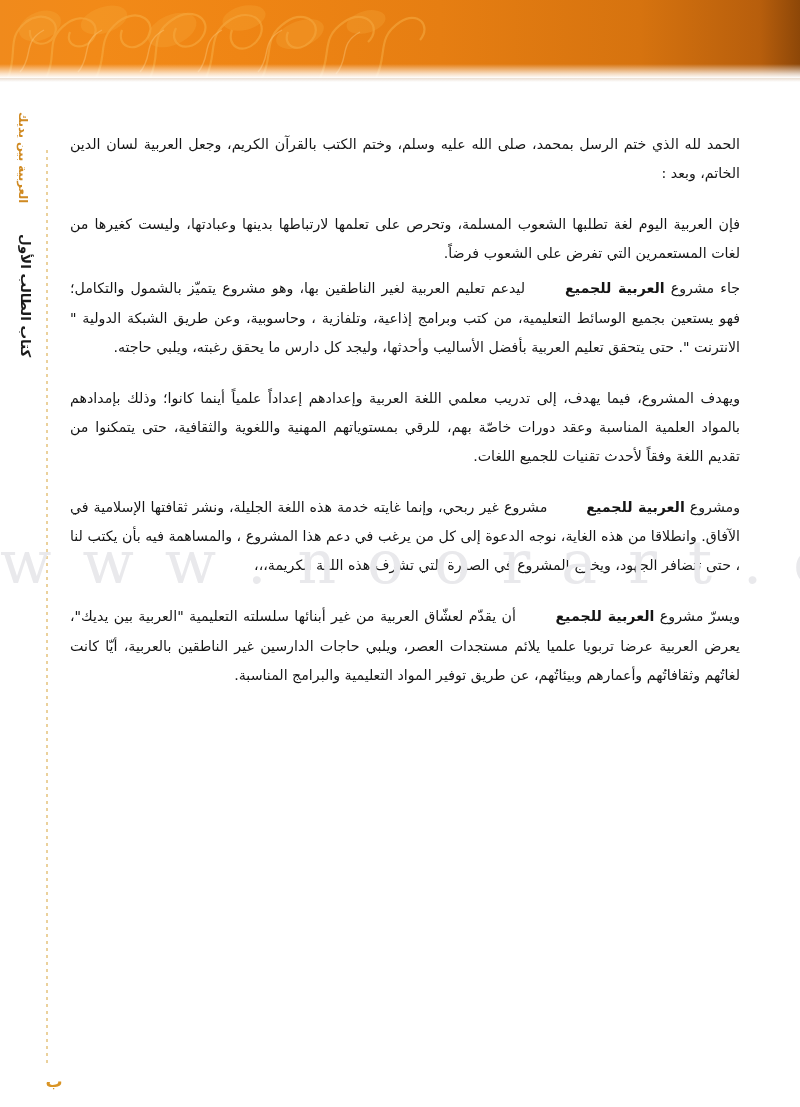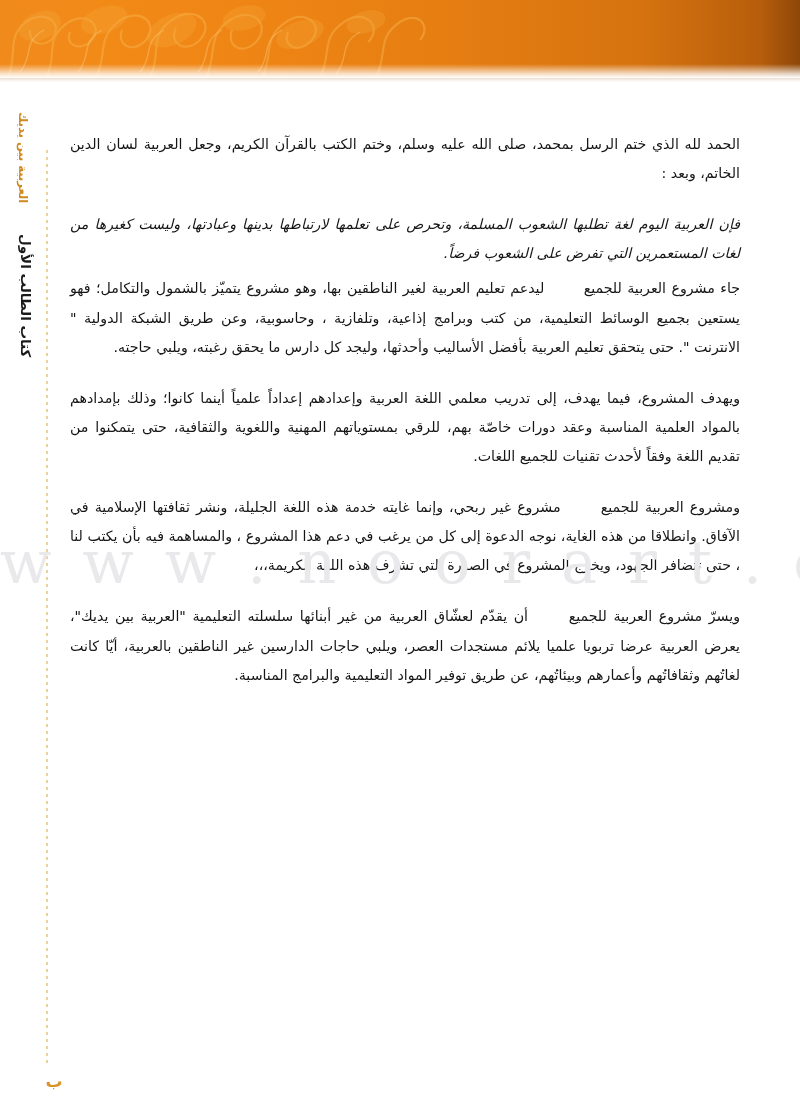--- a/index.html
+++ b/index.html
@@ -136,22 +136,22 @@
 
   .para {
     color: #151515;
     font-size: 14.2px;
     line-height: 2.05;
     margin: 0 0 22px 0;
     text-align: justify;
     text-align-last: right;
     font-family: "DejaVu Sans", "Liberation Sans", sans-serif;
   }
-  .para.tight { margin-bottom: 6px; font-style: italic; }
-  .para b, .para .bold { font-weight: 400; margin-left: 34px; }
+  .para.tight { margin-bottom: 6px; }
+  .para b, .para .bold { font-weight: 700; margin-left: 34px; }
 
   
   #watermark {
     position: absolute;
     left: 0;
     top: 527px;
     width: 800px;
     text-align: center;
     font-family: "DejaVu Serif", "Liberation Serif", serif;
     font-size: 60px;

